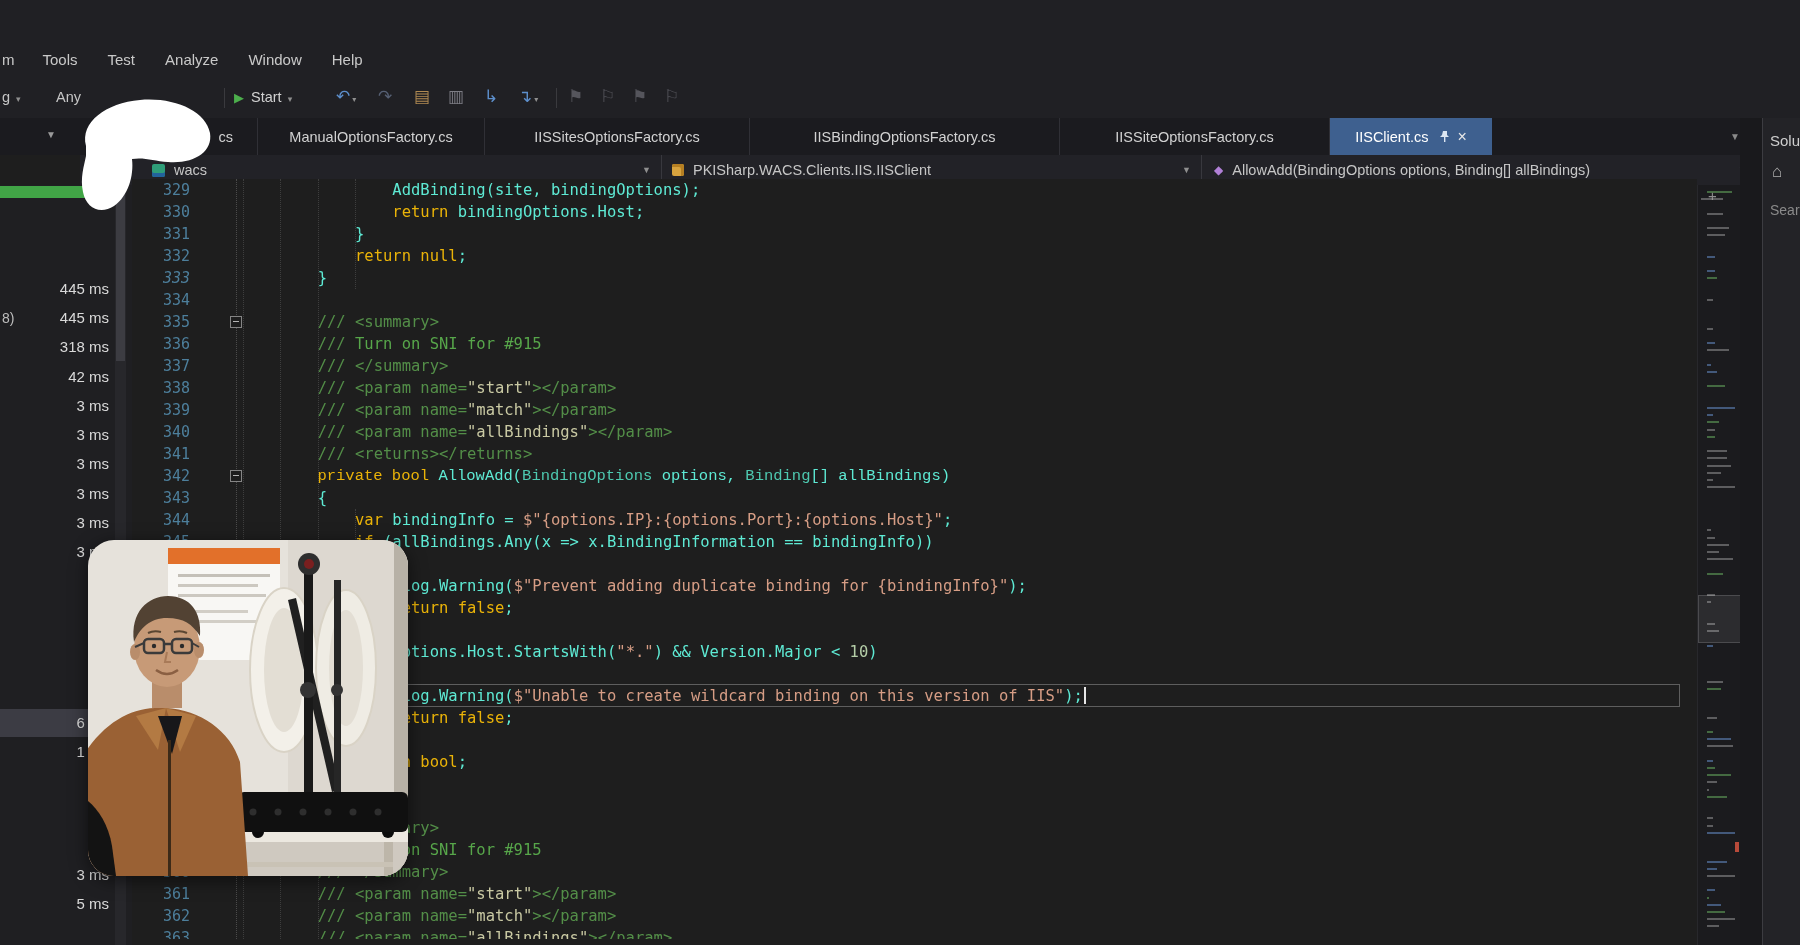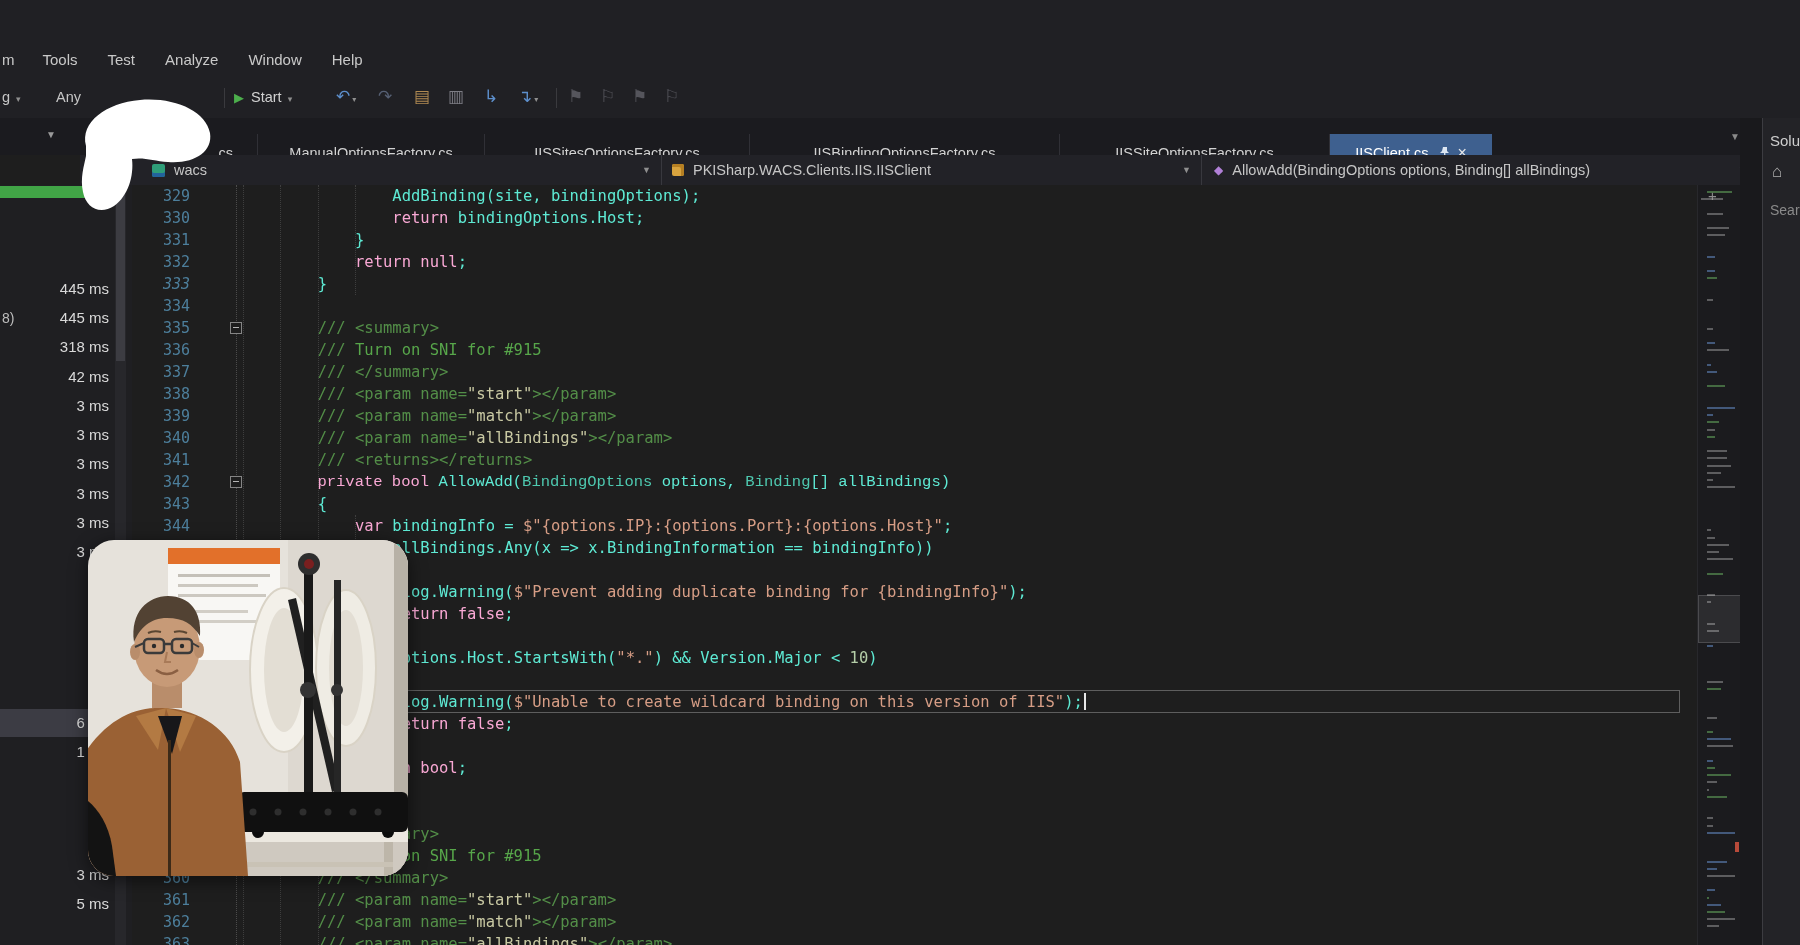--- a/index.html
+++ b/index.html
@@ -16,21 +16,21 @@
   .tb-text{position:absolute;top:10px;height:22px;line-height:22px;font-size:14.5px;color:#c5c5c5;}
   .tb-caret{font-size:9px;color:#8f8f8f;margin-left:6px;}
   .tb-sep{position:absolute;top:12px;width:1px;height:20px;background:#3a3a3e;}
   .tb-start{position:absolute;top:10px;height:22px;line-height:22px;font-size:14.5px;color:#d2d2d2;cursor:default;}
   .play{color:#4cae4c;font-size:13px;margin-right:7px;}
   .tbi{position:absolute;top:9px;height:24px;line-height:24px;font-size:17px;}
   .tbi .tb-caret{font-size:8px;margin-left:2px;}
   
   .tabwell{position:absolute;left:0;top:118px;width:1800px;height:37px;background:#1b1b1f;}
   .panel-caret{position:absolute;left:46px;top:11px;font-size:10px;color:#9a9a9a;}
-  .tabs{position:absolute;left:80px;top:16px;height:37px;display:flex;}
+  .tabs{position:absolute;left:80px;top:0;height:37px;display:flex;}
   .tab{height:37px;display:flex;align-items:center;justify-content:center;font-size:14.5px;
        color:#d2d2d2;border-right:1px solid #303036;box-sizing:border-box;white-space:nowrap;overflow:hidden;cursor:default;}
   .tab.first{justify-content:flex-end;padding-right:24px;}
   .tab.active{background:#3e608f;color:#ffffff;border-right:none;}
   .tab .pin{margin-left:10px;display:inline-flex;}
   .tab .close{margin-left:8px;font-size:16px;color:#e8e8e8;line-height:16px;}
   .tab-overflow{position:absolute;left:1730px;top:13px;font-size:10px;color:#8a8a8a;}
   
   .navbar{position:absolute;left:80px;top:155px;width:1677px;height:30px;background:#222227;
           border-bottom:1px solid #101013;display:flex;}
@@ -45,26 +45,26 @@
   
   .testpanel{position:absolute;left:0;top:185px;width:132px;height:760px;background:#1f1f22;}
   .greenbar{position:absolute;left:0;top:1px;width:92px;height:12px;background:#41a546;}
   .trowband{position:absolute;left:0;width:132px;height:28px;background:#3c3c44;}
   .trow{position:absolute;left:0;width:109px;height:28px;line-height:28px;text-align:right;
         font-size:15px;color:#d9d9d9;}
   .ttail{position:absolute;left:2px;width:40px;height:28px;line-height:28px;font-size:14px;color:#bdbdbd;text-align:left;}
   .panelscroll{position:absolute;left:115px;top:0;width:11px;height:760px;background:#27272b;}
   .panelscroll .thumb{position:absolute;left:1px;top:6px;width:9px;height:170px;background:#3c3c42;}
   
-  .editor{position:absolute;left:132px;top:185px;width:1565px;height:760px;background:#1e1e1e;overflow:hidden;}
+  .editor{position:absolute;left:132px;top:179px;width:1565px;height:760px;background:#1e1e1e;overflow:hidden;}
   .gut{position:absolute;left:0;width:58px;height:22px;line-height:22px;text-align:right;
        font-family:"DejaVu Sans Mono",monospace;font-size:15px;color:#4d7f9c;}
   .cl{position:absolute;left:111px;height:22px;line-height:22px;white-space:pre;
       font-family:"DejaVu Sans Mono",monospace;font-size:15.5px;color:#d8d8d8;}
-  .k{color:#f9a8d4}.pl{color:#5eead4}.st{color:#d69d85}.ty{color:#4ec9b0}
+  .k{color:#eab308}.pl{color:#5eead4}.st{color:#d69d85}.ty{color:#4ec9b0}
   .tg{color:#538e48}.cm{color:#57a64a}.av{color:#c9c9a3}.nm{color:#b5cea8}
   .caret{display:inline-block;width:2px;height:17px;background:#e6e6e6;margin-left:1px;vertical-align:-3px;}
   .ig{position:absolute;width:0;border-left:1px dotted #3e3e3e;}
   .outline-line{position:absolute;left:104px;top:0;height:760px;width:0;border-left:1px dotted #4b4b4b;}
   .obox{position:absolute;left:98px;width:12px;height:12px;background:#1e1e1e;border:1px solid #858585;
         box-sizing:border-box;}
   .obox i{position:absolute;left:2px;top:4px;width:6px;height:1px;background:#b5b5b5;}
   .cur-line{position:absolute;left:108px;top:505px;width:1440px;height:23px;border:1px solid #5e5e5e;
             box-sizing:border-box;}
   

